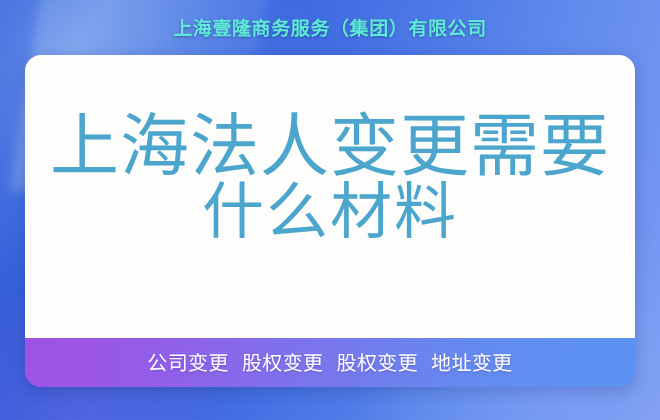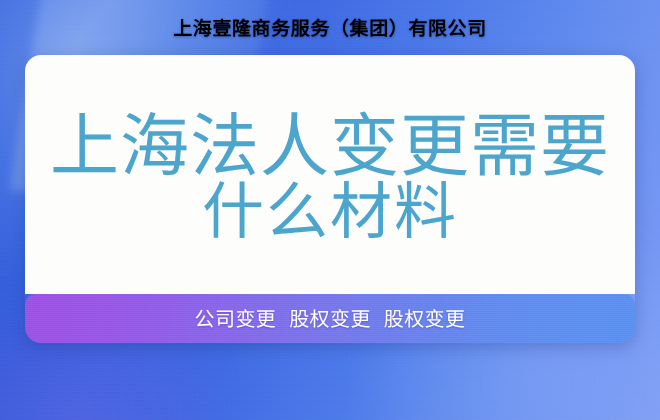--- a/index.html
+++ b/index.html
@@ -83,34 +83,34 @@
 
   
   .brand-header{
     position:absolute;
     left:0; right:0; top:16px;
     text-align:center;
     z-index:4;
   }
   .brand-header .brand-text{
     display:inline-block;
-    color:#000000;
+    color:#5eead4;
     font-size:19px;
     font-weight:700;
     letter-spacing:.6px;
     line-height:26px;
     text-shadow:0 1px 3px rgba(16,40,110,.45);
     white-space:nowrap;
   }
 
   
   .poster-card{
     position:absolute;
     left:25px; top:55px;
-    width:610px; height:288px;
+    width:610px; height:332px;
     border-radius:16px;
     overflow:hidden;
     display:flex;
     flex-direction:column;
     box-shadow:0 4px 16px rgba(18,38,110,.26);
     z-index:3;
   }
 
   .card-body{
     flex:1 1 auto;
@@ -149,21 +149,20 @@
       #8f5ce9 24%,
       #7d6dec 42%,
       #6b7dee 60%,
       #5f89f0 76%,
       #5a8ef2 90%,
       #588ff2 100%);
     display:flex;
     align-items:center;
     justify-content:center;
     position:relative;
-    border-radius:11px;
   }
   .tag-bar::after{
     content:"";
     position:absolute; inset:0;
     opacity:.20;
     background-image:repeating-linear-gradient(0deg, rgba(255,255,255,.22) 0 1px, rgba(0,0,0,0) 1px 2px);
     pointer-events:none;
   }
   .tag-list{
     display:flex;
@@ -202,16 +201,17 @@
   <div class="card-body">
     <div class="headline headline-line1">上海法人变更需要</div>
     <div class="headline headline-line2">什么材料</div>
   </div>
 
   <div class="tag-bar">
     <div class="tag-list">
       <span class="tag-item">公司变更</span>
       <span class="tag-item">股权变更</span>
       <span class="tag-item">股权变更</span>
+      <span class="tag-item">地址变更</span>
     </div>
   </div>
 
 </div>
 
 </body></html>

